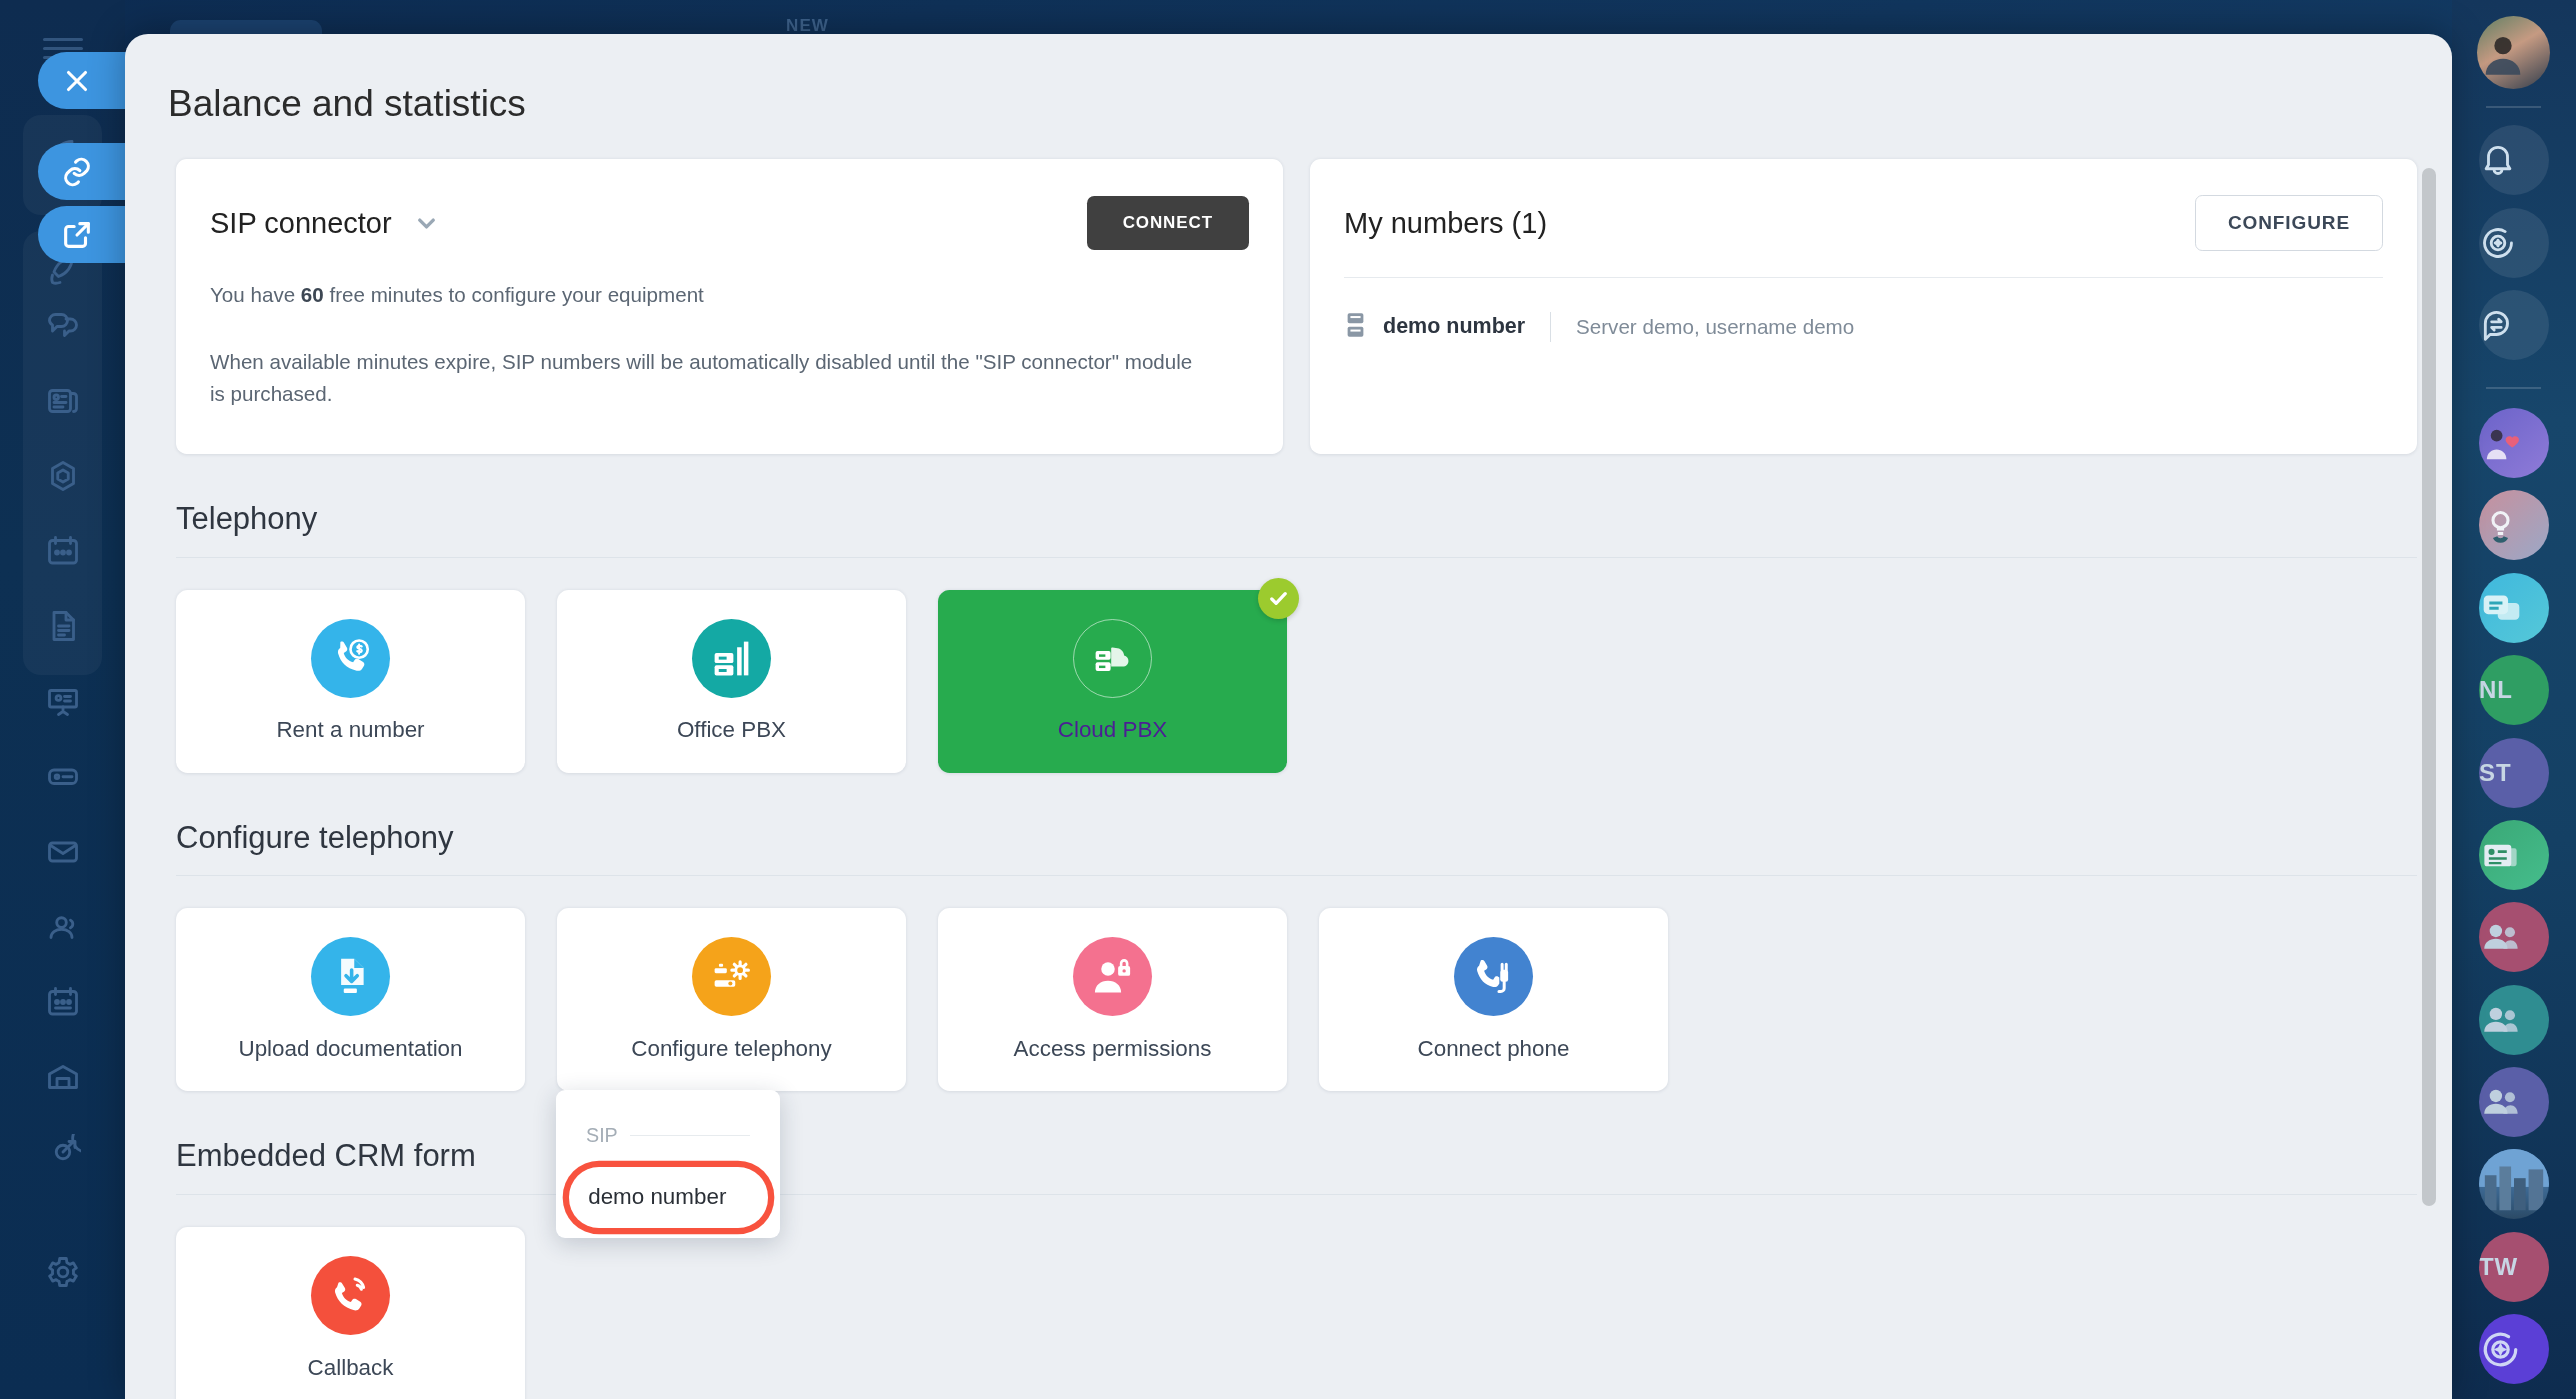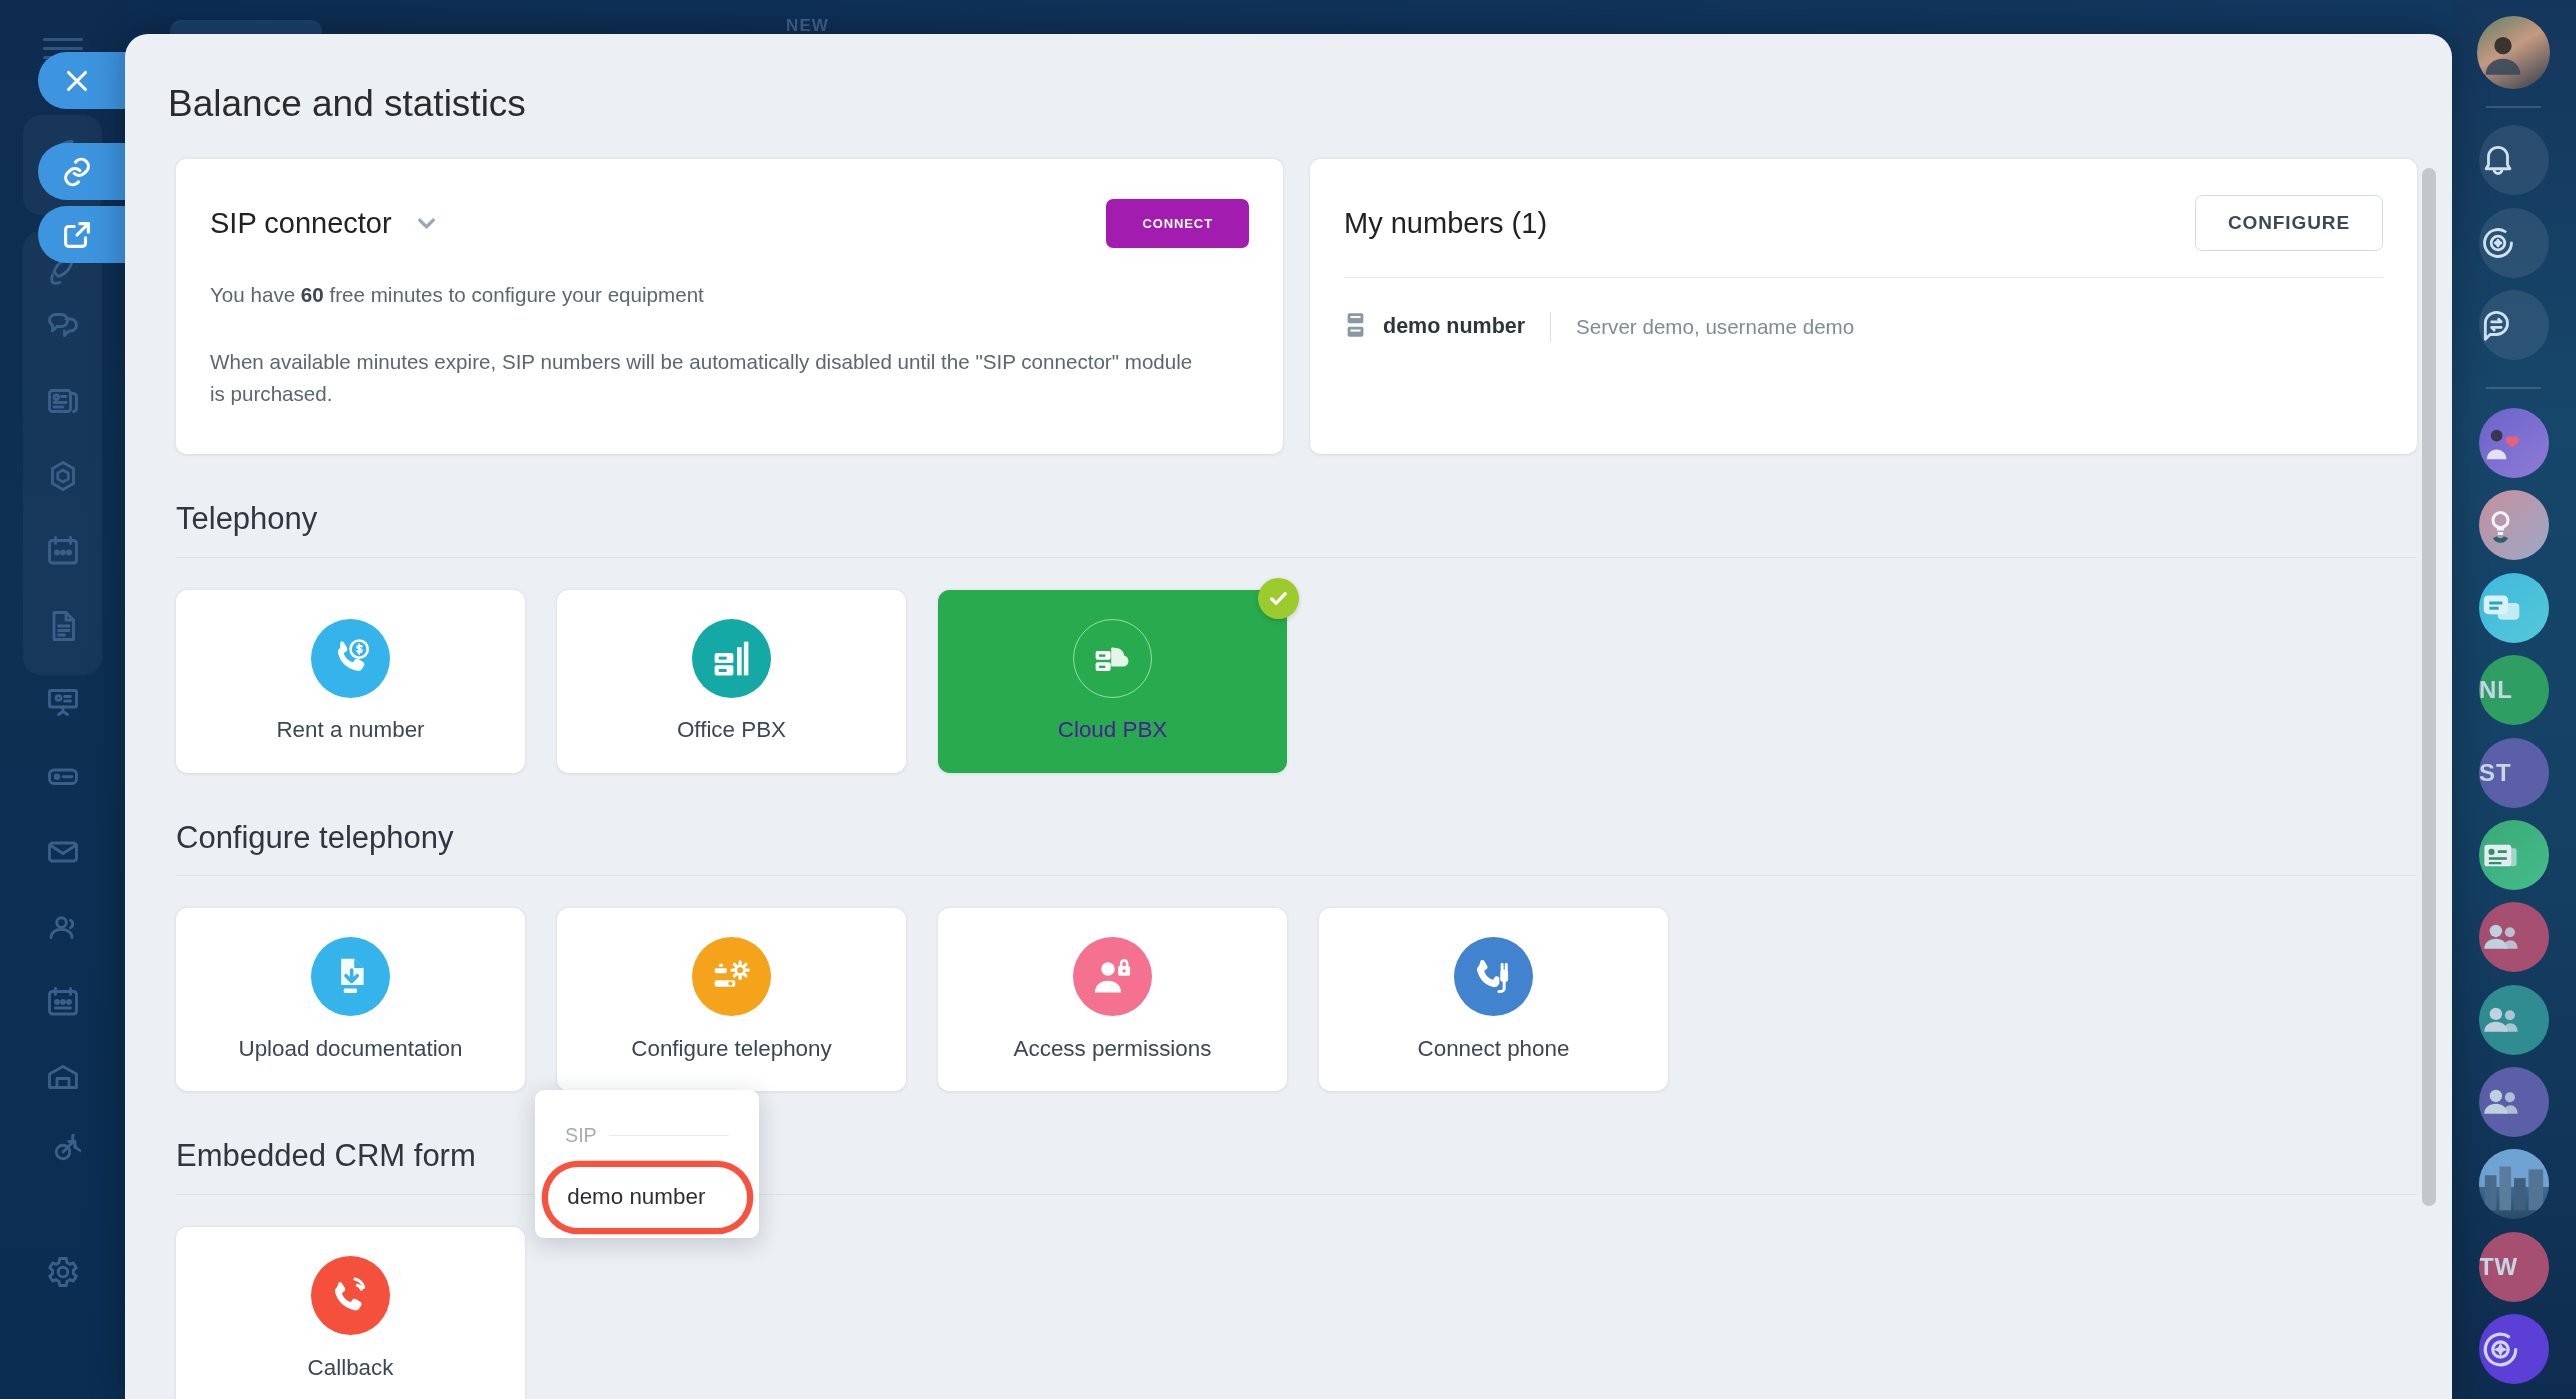--- a/index.html
+++ b/index.html
@@ -128,22 +128,22 @@
   .card-head {
     display: flex; align-items: center; justify-content: space-between;
     height: 68px;
   }
   .card-head-left { display: flex; align-items: center; gap: 21.5px; }
   .card-title { font-size: 29px; color: #222; font-weight: 400; }
   .chevron-down { cursor: pointer; display: flex; }
   .chevron-down svg { width: 27px; height: 27px; stroke: #9aa8b5; fill: none; stroke-width: 3; stroke-linecap: round; stroke-linejoin: round; }
 
   #connect-btn {
-    background: #a21caf; color: #fff;
-    font-size: 13px; font-weight: 700; letter-spacing: 0.9px;
+    background: #404040; color: #fff;
+    font-size: 17px; font-weight: 700; letter-spacing: 0.9px;
     border: none; border-radius: 7.2px;
     padding: 17px 36px; cursor: pointer;
     font-family: "Liberation Sans", sans-serif;
   }
   #configure-btn {
     background: #ffffff; color: #3c4858;
     font-size: 19px; font-weight: 700; letter-spacing: 0.9px;
     border: 1.3px solid #d3d9e0; border-radius: 7.2px;
     padding: 16px 32px; cursor: pointer;
     font-family: "Liberation Sans", sans-serif;
@@ -210,21 +210,21 @@
 
   
   .tile.highlight {
     box-shadow: 0 0 0 6.3px #f8523e;
     border-radius: 12.5px;
   }
 
   
   #sip-dropdown {
     position: absolute;
-    left: 535px; top: 1090px;
+    left: 556px; top: 1090px;
     width: 224px; height: 148px;
     background: #ffffff;
     border-radius: 9px;
     box-shadow: 0 5.4px 23px rgba(30,45,70,0.20);
     z-index: 30;
     padding-top: 25px;
   }
   #dd-sip-row {
     display: flex; align-items: center; gap: 12.5px;
     padding: 0 30px;

